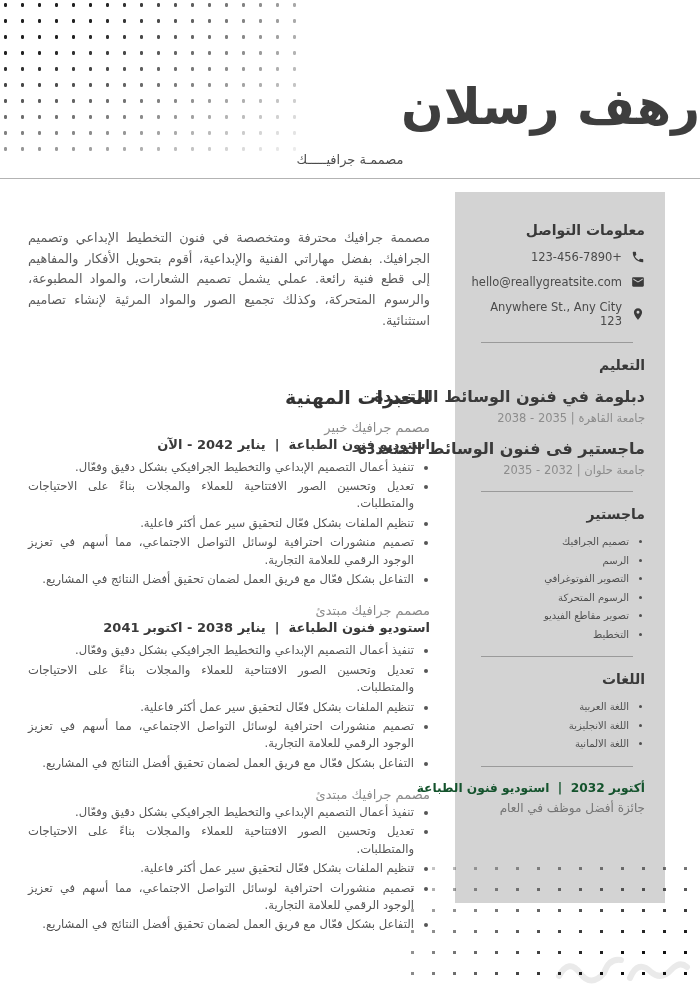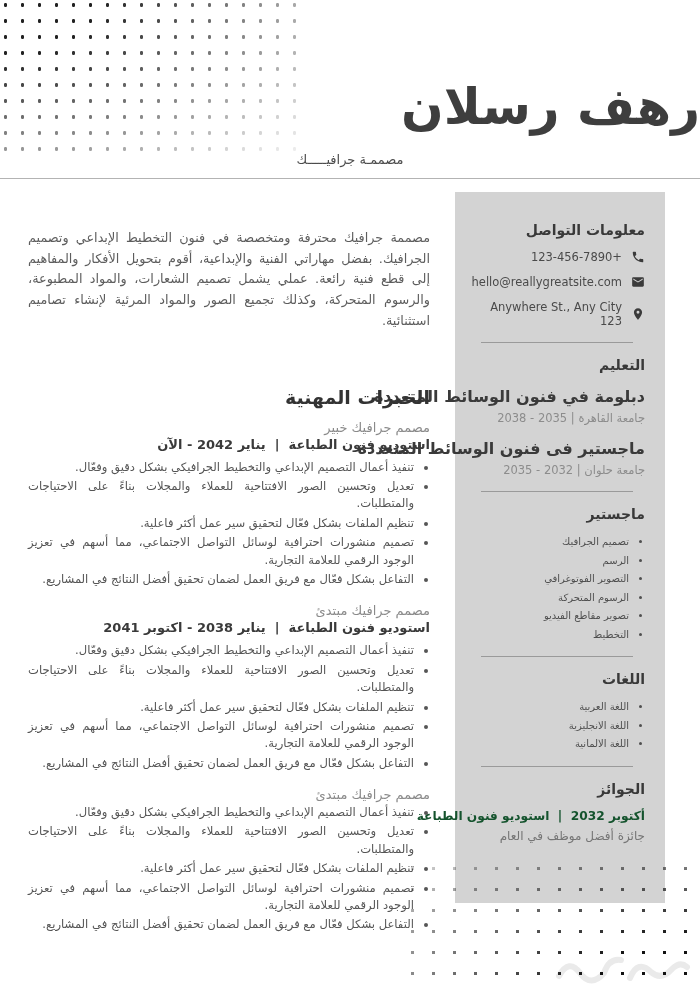--- a/index.html
+++ b/index.html
@@ -135,21 +135,20 @@
 
   <h2 class="side-heading">اللغات</h2>
   <ul class="side-list">
     <li>اللغة العربية</li>
     <li>اللغة الانجليزية</li>
     <li>اللغة الالمانية</li>
   </ul>
 
   <hr class="side-divider">
 
-  <h2 class="side-heading">الجوائز</h2>
   <p class="award-title">أكتوبر 2032&nbsp;&nbsp;|&nbsp;&nbsp;استوديو فنون الطباعة</p>
   <p class="award-sub">جائزة أفضل موظف في العام</p>
 </aside>
 
 <main class="main">
   <p class="about-text">مصممة جرافيك محترفة ومتخصصة في فنون التخطيط الإبداعي وتصميم الجرافيك. بفضل مهاراتي الفنية والإبداعية، أقوم بتحويل الأفكار والمفاهيم إلى قطع فنية رائعة. عملي يشمل تصميم الشعارات، والمواد المطبوعة، والرسوم المتحركة، وكذلك تجميع الصور والمواد المرئية لإنشاء تصاميم استثنائية.</p>
 
   <h2 class="main-heading exp-heading">الخبرات المهنية</h2>
 
   <section class="job">

